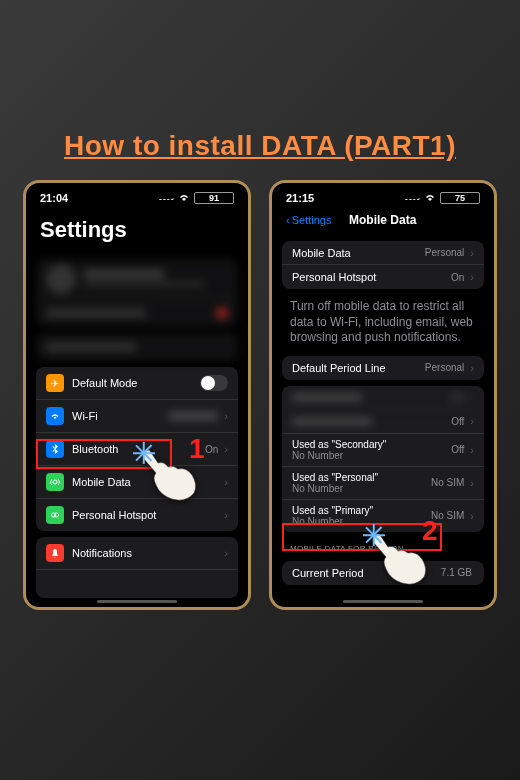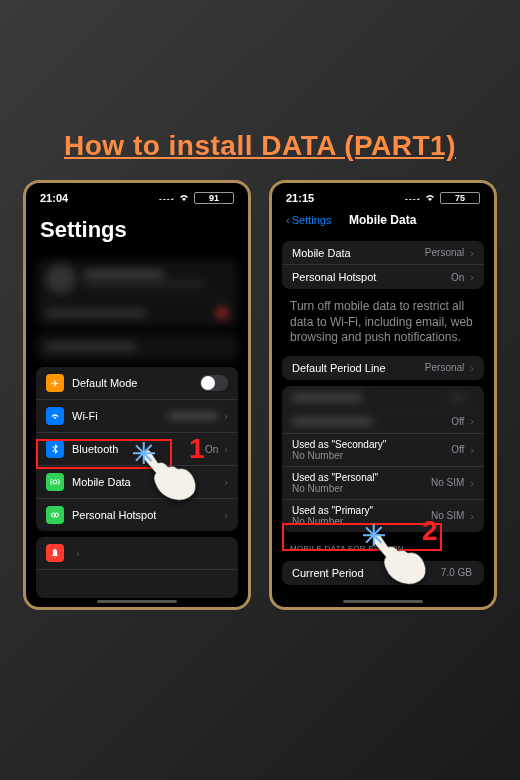--- a/index.html
+++ b/index.html
@@ -237,20 +237,21 @@
       </div>
     </div>
 
     <div class="section">
       <div class="row">
         <div class="row-icon" style="background:#ff3b30">
           <svg width="8" height="9" viewBox="0 0 8 9">
               <path d="M4 0 Q6 0 6 3 L6 5 L7 7 L1 7 L2 5 L2 3 Q2 0 4 0 M3 8 Q4 9 5 8" fill="#fff"></path>
             </svg>
         </div>
+        <div class="row-label">Notifications</div>
         <div class="chev">›</div>
       </div>
       <div class="row">
         
         
         
       </div>
 
     </div>
 
@@ -353,21 +354,21 @@
         </div>
         <div class="row-val">No SIM</div>
         <div class="chev">›</div>
       </div>
     </div>
 
     <div class="section-header">MOBILE DATA FOR PERSON</div>
     <div class="section">
       <div class="row row-compact">
         <div class="row-label">Current Period</div>
-        <div class="row-val">7.0 GB</div>
+        <div class="row-val">7.1 GB</div>
       </div>
     </div>
 
     <div class="home-ind"></div>
 
     <div class="callout" style="top:340px;left:10px;width:160px;height:28px"></div>
     <div class="tap-star" style="top:340px;left:90px">
       <div class="l" style="transform:translate(-50%,-50%) rotate(0deg)"></div>
       <div class="l" style="transform:translate(-50%,-50%) rotate(45deg)"></div>
       <div class="l" style="transform:translate(-50%,-50%) rotate(90deg)"></div>

